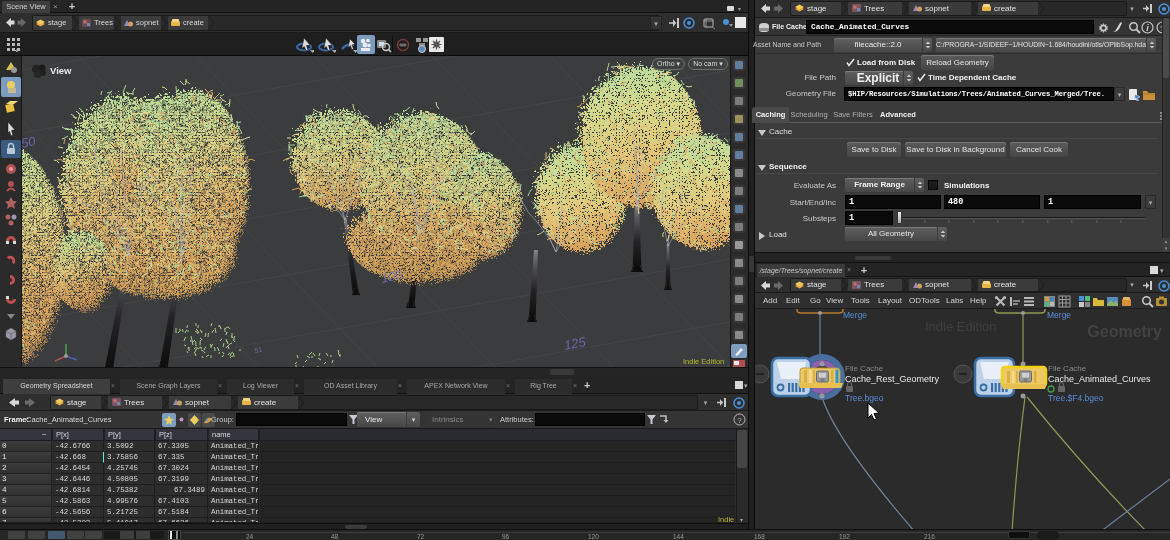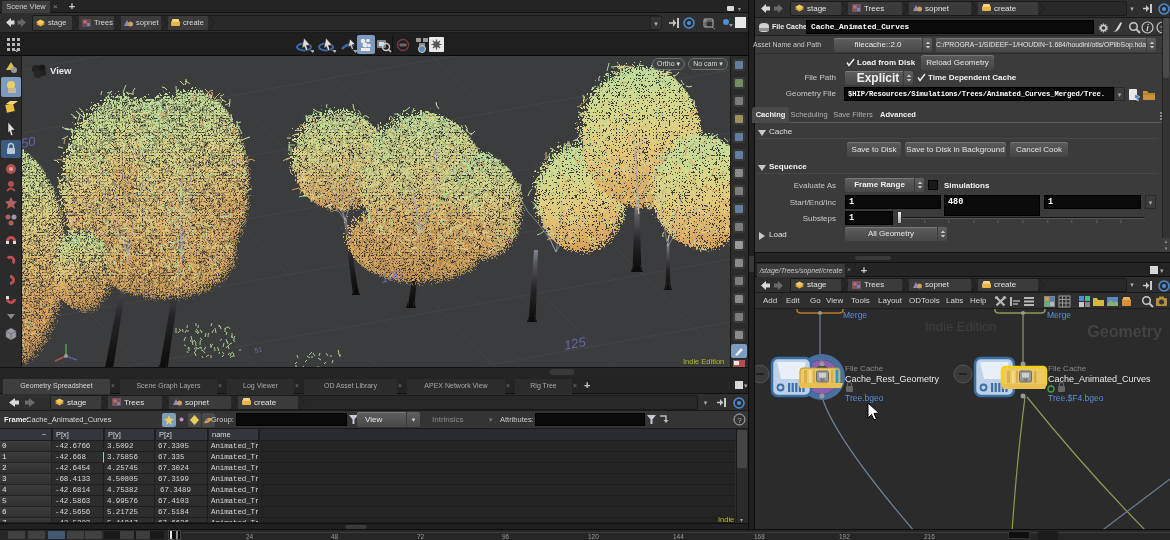--- a/index.html
+++ b/index.html
@@ -715,29 +715,29 @@
 <div class="abs" style="left:156px;top:452px;width:52px;height:11px;background:#2d2d2e;border-right:1px solid #1e1e1e;border-bottom:1px solid #1e1e1e;color:#d6d6d6;font-size:7.5px;line-height:11px;font-family:Liberation Mono,monospace;white-space:nowrap;overflow:hidden;"><span style="margin-left:2px;letter-spacing:-0.1px;">67.335</span></div>
 <div class="abs" style="left:209px;top:452px;width:50px;height:11px;background:#2d2d2e;border-right:1px solid #1e1e1e;border-bottom:1px solid #1e1e1e;color:#d6d6d6;font-size:7.5px;line-height:11px;font-family:Liberation Mono,monospace;white-space:nowrap;overflow:hidden;"><span style="margin-left:2px;letter-spacing:-0.1px;">Animated_Tr</span></div>
 <div class="abs" style="left:260px;top:452px;width:475px;height:11px;background:#242424;border-bottom:1px solid #1d1d1d;"></div>
 <div class="abs" style="left:0px;top:463px;width:52px;height:11px;background:linear-gradient(#3c3c3c,#313131);border-right:1px solid #222;border-bottom:1px solid #222;color:#e0e0e0;font-size:7.7px;line-height:11px;font-family:Liberation Mono,monospace;"><span style="margin-left:2px;">2</span></div>
 <div class="abs" style="left:53px;top:463px;width:51px;height:11px;background:#2d2d2e;border-right:1px solid #1e1e1e;border-bottom:1px solid #1e1e1e;color:#d6d6d6;font-size:7.5px;line-height:11px;font-family:Liberation Mono,monospace;white-space:nowrap;overflow:hidden;"><span style="margin-left:2px;letter-spacing:-0.1px;">-42.6454</span></div>
 <div class="abs" style="left:105px;top:463px;width:50px;height:11px;background:#2d2d2e;border-right:1px solid #1e1e1e;border-bottom:1px solid #1e1e1e;color:#d6d6d6;font-size:7.5px;line-height:11px;font-family:Liberation Mono,monospace;white-space:nowrap;overflow:hidden;"><span style="margin-left:2px;letter-spacing:-0.1px;">4.25745</span></div>
 <div class="abs" style="left:156px;top:463px;width:52px;height:11px;background:#2d2d2e;border-right:1px solid #1e1e1e;border-bottom:1px solid #1e1e1e;color:#d6d6d6;font-size:7.5px;line-height:11px;font-family:Liberation Mono,monospace;white-space:nowrap;overflow:hidden;"><span style="margin-left:2px;letter-spacing:-0.1px;">67.3024</span></div>
 <div class="abs" style="left:209px;top:463px;width:50px;height:11px;background:#2d2d2e;border-right:1px solid #1e1e1e;border-bottom:1px solid #1e1e1e;color:#d6d6d6;font-size:7.5px;line-height:11px;font-family:Liberation Mono,monospace;white-space:nowrap;overflow:hidden;"><span style="margin-left:2px;letter-spacing:-0.1px;">Animated_Tr</span></div>
 <div class="abs" style="left:260px;top:463px;width:475px;height:11px;background:#242424;border-bottom:1px solid #1d1d1d;"></div>
 <div class="abs" style="left:0px;top:474px;width:52px;height:11px;background:linear-gradient(#3c3c3c,#313131);border-right:1px solid #222;border-bottom:1px solid #222;color:#e0e0e0;font-size:7.7px;line-height:11px;font-family:Liberation Mono,monospace;"><span style="margin-left:2px;">3</span></div>
-<div class="abs" style="left:53px;top:474px;width:51px;height:11px;background:#2d2d2e;border-right:1px solid #1e1e1e;border-bottom:1px solid #1e1e1e;color:#d6d6d6;font-size:7.5px;line-height:11px;font-family:Liberation Mono,monospace;white-space:nowrap;overflow:hidden;"><span style="margin-left:2px;letter-spacing:-0.1px;">-68.4133</span></div>
+<div class="abs" style="left:53px;top:474px;width:51px;height:11px;background:#2d2d2e;border-right:1px solid #1e1e1e;border-bottom:1px solid #1e1e1e;color:#d6d6d6;font-size:7.5px;line-height:11px;font-family:Liberation Mono,monospace;white-space:nowrap;overflow:hidden;"><span style="margin-left:2px;letter-spacing:-0.1px;">-42.6446</span></div>
 <div class="abs" style="left:105px;top:474px;width:50px;height:11px;background:#2d2d2e;border-right:1px solid #1e1e1e;border-bottom:1px solid #1e1e1e;color:#d6d6d6;font-size:7.5px;line-height:11px;font-family:Liberation Mono,monospace;white-space:nowrap;overflow:hidden;"><span style="margin-left:2px;letter-spacing:-0.1px;text-align:center;">4.50805</span></div>
 <div class="abs" style="left:156px;top:474px;width:52px;height:11px;background:#2d2d2e;border-right:1px solid #1e1e1e;border-bottom:1px solid #1e1e1e;color:#d6d6d6;font-size:7.5px;line-height:11px;font-family:Liberation Mono,monospace;white-space:nowrap;overflow:hidden;"><span style="margin-left:2px;letter-spacing:-0.1px;">67.3199</span></div>
 <div class="abs" style="left:209px;top:474px;width:50px;height:11px;background:#2d2d2e;border-right:1px solid #1e1e1e;border-bottom:1px solid #1e1e1e;color:#d6d6d6;font-size:7.5px;line-height:11px;font-family:Liberation Mono,monospace;white-space:nowrap;overflow:hidden;"><span style="margin-left:2px;letter-spacing:-0.1px;">Animated_Tr</span></div>
 <div class="abs" style="left:260px;top:474px;width:475px;height:11px;background:#242424;border-bottom:1px solid #1d1d1d;"></div>
 <div class="abs" style="left:0px;top:485px;width:52px;height:11px;background:linear-gradient(#3c3c3c,#313131);border-right:1px solid #222;border-bottom:1px solid #222;color:#e0e0e0;font-size:7.7px;line-height:11px;font-family:Liberation Mono,monospace;"><span style="margin-left:2px;">4</span></div>
 <div class="abs" style="left:53px;top:485px;width:51px;height:11px;background:#2d2d2e;border-right:1px solid #1e1e1e;border-bottom:1px solid #1e1e1e;color:#d6d6d6;font-size:7.5px;line-height:11px;font-family:Liberation Mono,monospace;white-space:nowrap;overflow:hidden;"><span style="margin-left:2px;letter-spacing:-0.1px;">-42.6814</span></div>
 <div class="abs" style="left:105px;top:485px;width:50px;height:11px;background:#2d2d2e;border-right:1px solid #1e1e1e;border-bottom:1px solid #1e1e1e;color:#d6d6d6;font-size:7.5px;line-height:11px;font-family:Liberation Mono,monospace;white-space:nowrap;overflow:hidden;"><span style="margin-left:2px;letter-spacing:-0.1px;margin-top:16px;">4.75382</span></div>
-<div class="abs" style="left:156px;top:485px;width:52px;height:11px;background:#2d2d2e;border-right:1px solid #1e1e1e;border-bottom:1px solid #1e1e1e;color:#d6d6d6;font-size:7.5px;line-height:11px;font-family:Liberation Mono,monospace;white-space:nowrap;overflow:hidden;"><span style="margin-left:4px;letter-spacing:-0.1px;">67.3489</span></div>
+<div class="abs" style="left:156px;top:485px;width:52px;height:11px;background:#2d2d2e;border-right:1px solid #1e1e1e;border-bottom:1px solid #1e1e1e;color:#d6d6d6;font-size:7.5px;line-height:11px;font-family:Liberation Mono,monospace;white-space:nowrap;overflow:hidden;"><span style="margin-left:18px;letter-spacing:-0.1px;">67.3489</span></div>
 <div class="abs" style="left:209px;top:485px;width:50px;height:11px;background:#2d2d2e;border-right:1px solid #1e1e1e;border-bottom:1px solid #1e1e1e;color:#d6d6d6;font-size:7.5px;line-height:11px;font-family:Liberation Mono,monospace;white-space:nowrap;overflow:hidden;"><span style="margin-left:2px;letter-spacing:-0.1px;">Animated_Tr</span></div>
 <div class="abs" style="left:260px;top:485px;width:475px;height:11px;background:#242424;border-bottom:1px solid #1d1d1d;"></div>
 <div class="abs" style="left:0px;top:496px;width:52px;height:11px;background:linear-gradient(#3c3c3c,#313131);border-right:1px solid #222;border-bottom:1px solid #222;color:#e0e0e0;font-size:7.7px;line-height:11px;font-family:Liberation Mono,monospace;"><span style="margin-left:2px;">5</span></div>
 <div class="abs" style="left:53px;top:496px;width:51px;height:11px;background:#2d2d2e;border-right:1px solid #1e1e1e;border-bottom:1px solid #1e1e1e;color:#d6d6d6;font-size:7.5px;line-height:11px;font-family:Liberation Mono,monospace;white-space:nowrap;overflow:hidden;"><span style="margin-left:2px;letter-spacing:-0.1px;">-42.5863</span></div>
 <div class="abs" style="left:105px;top:496px;width:50px;height:11px;background:#2d2d2e;border-right:1px solid #1e1e1e;border-bottom:1px solid #1e1e1e;color:#d6d6d6;font-size:7.5px;line-height:11px;font-family:Liberation Mono,monospace;white-space:nowrap;overflow:hidden;"><span style="margin-left:2px;letter-spacing:-0.1px;">4.99576</span></div>
 <div class="abs" style="left:156px;top:496px;width:52px;height:11px;background:#2d2d2e;border-right:1px solid #1e1e1e;border-bottom:1px solid #1e1e1e;color:#d6d6d6;font-size:7.5px;line-height:11px;font-family:Liberation Mono,monospace;white-space:nowrap;overflow:hidden;"><span style="margin-left:2px;letter-spacing:-0.1px;">67.4103</span></div>
 <div class="abs" style="left:209px;top:496px;width:50px;height:11px;background:#2d2d2e;border-right:1px solid #1e1e1e;border-bottom:1px solid #1e1e1e;color:#d6d6d6;font-size:7.5px;line-height:11px;font-family:Liberation Mono,monospace;white-space:nowrap;overflow:hidden;"><span style="margin-left:2px;letter-spacing:-0.1px;">Animated_Tr</span></div>
 <div class="abs" style="left:260px;top:496px;width:475px;height:11px;background:#242424;border-bottom:1px solid #1d1d1d;"></div>
 <div class="abs" style="left:0px;top:507px;width:52px;height:11px;background:linear-gradient(#3c3c3c,#313131);border-right:1px solid #222;border-bottom:1px solid #222;color:#e0e0e0;font-size:7.7px;line-height:11px;font-family:Liberation Mono,monospace;"><span style="margin-left:2px;">6</span></div>
 <div class="abs" style="left:53px;top:507px;width:51px;height:11px;background:#2d2d2e;border-right:1px solid #1e1e1e;border-bottom:1px solid #1e1e1e;color:#d6d6d6;font-size:7.5px;line-height:11px;font-family:Liberation Mono,monospace;white-space:nowrap;overflow:hidden;"><span style="margin-left:2px;letter-spacing:-0.1px;">-42.5656</span></div>
@@ -917,21 +917,21 @@
 <div class="abs" style="left:914px;top:178px;width:10px;height:14px;background:linear-gradient(#5f5f5f,#474747);border-radius:0 2px 2px 0;border-left:1px solid #3a3a3a;">
     <svg width="10" height="14">
       <path d="M5 3.5 L7.3 6 L2.7 6 Z" fill="#c8c8c8"></path>
       <path d="M5 10.5 L7.3 8 L2.7 8 Z" fill="#c8c8c8"></path>
     </svg>
   </div>
 <div class="abs" style="left:928px;top:180px;width:10px;height:10px;background:#191919;border:1px solid #060606;"></div>
 <div class="abs" style="left:944px;top:181px;width:60px;height:11px;color:#f2f2f2;font-size:8px;font-weight:bold;">Simulations</div>
 <div class="abs" style="left:770px;top:198px;width:66px;height:11px;color:#c9c9c9;font-size:8px;text-align:right;">Start/End/Inc</div>
 <div class="abs" style="left:845px;top:195px;width:96px;height:14px;background:#0a0a0a;border:1px solid #000;color:#fff;font-family:Liberation Mono,monospace;font-weight:bold;font-size:8.5px;line-height:13px;"><span style="margin-left:3px;">1</span></div>
-<div class="abs" style="left:944px;top:195px;width:96px;height:21px;background:#0a0a0a;border:1px solid #000;color:#fff;font-family:Liberation Mono,monospace;font-weight:bold;font-size:8.5px;line-height:13px;"><span style="margin-left:3px;">480</span></div>
+<div class="abs" style="left:944px;top:195px;width:96px;height:14px;background:#0a0a0a;border:1px solid #000;color:#fff;font-family:Liberation Mono,monospace;font-weight:bold;font-size:8.5px;line-height:13px;"><span style="margin-left:3px;">480</span></div>
 <div class="abs" style="left:1044px;top:195px;width:97px;height:14px;background:#0a0a0a;border:1px solid #000;color:#fff;font-family:Liberation Mono,monospace;font-weight:bold;font-size:8.5px;line-height:13px;"><span style="margin-left:3px;">1</span></div>
 <div class="abs" style="left:1145px;top:195px;width:11px;height:14px;background:#3c3c3c;border:1px solid #2a2a2a;color:#aaa;font-size:7px;line-height:13px;text-align:center;">▾</div>
 <div class="abs" style="left:770px;top:214px;width:66px;height:11px;color:#c9c9c9;font-size:8px;text-align:right;">Substeps</div>
 <div class="abs" style="left:845px;top:211px;width:48px;height:14px;background:#0a0a0a;border:1px solid #000;color:#fff;font-family:Liberation Mono,monospace;font-weight:bold;font-size:8.5px;line-height:13px;"><span style="margin-left:3px;">1</span></div>
 <div class="abs" style="left:898px;top:217px;width:247px;height:2px;background:#1a1a1a;border-bottom:1px solid #555;"></div>
 <svg class="abs" style="left:898px;top:219px" width="247" height="4">
     <rect x="1" y="1" width="1.5" height="3" fill="#555"></rect>
     <rect x="26" y="1" width="1.5" height="3" fill="#555"></rect>
     <rect x="50" y="1" width="1.5" height="3" fill="#555"></rect>
     <rect x="75" y="1" width="1.5" height="3" fill="#555"></rect>

